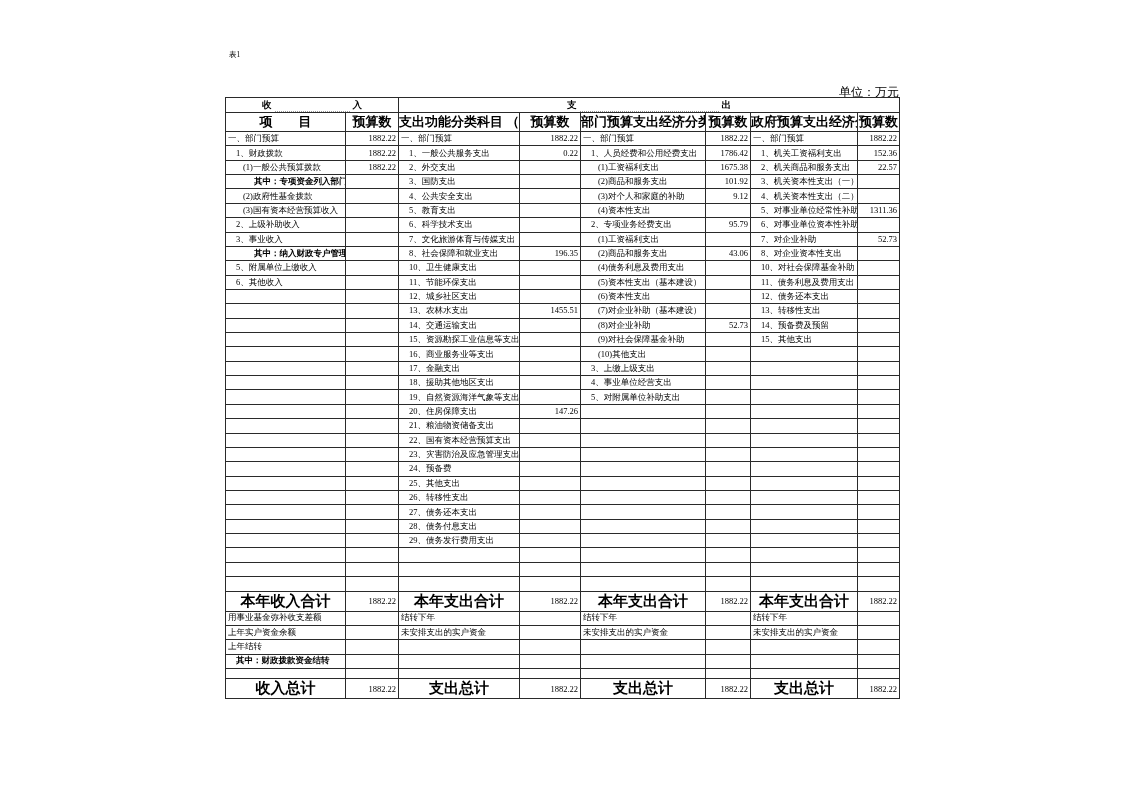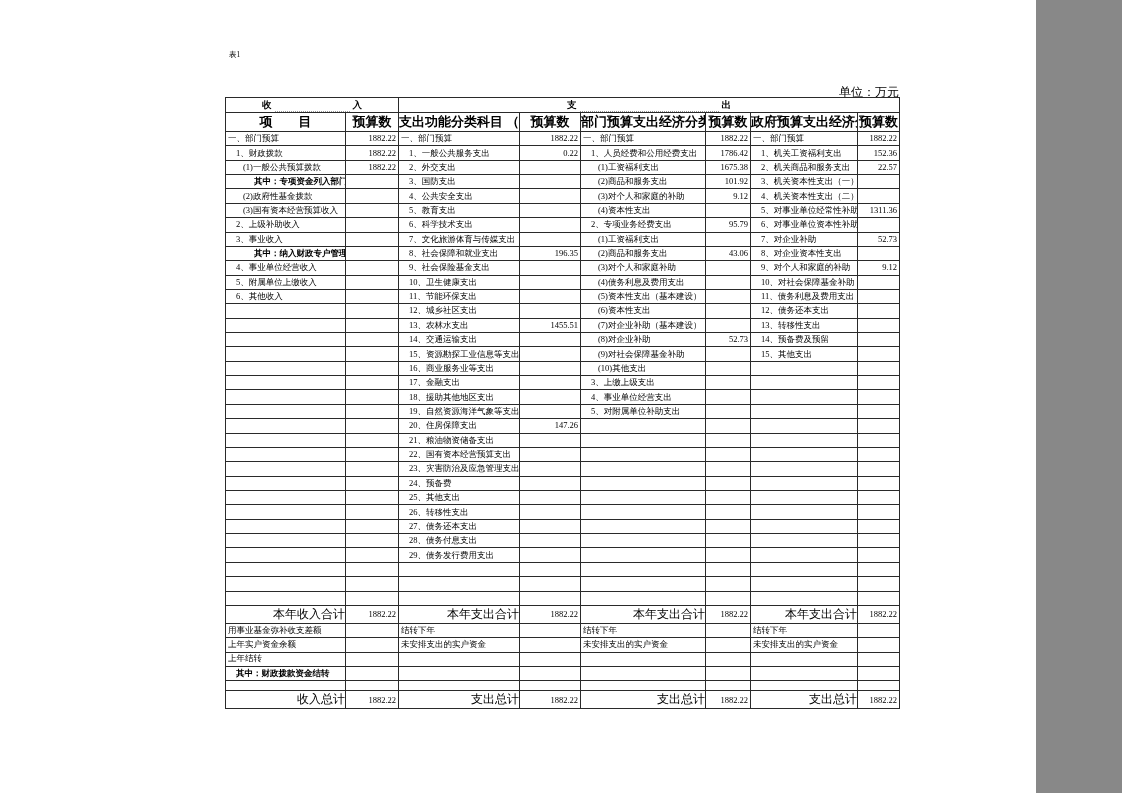--- a/index.html
+++ b/index.html
@@ -1,18 +1,18 @@
 <!DOCTYPE html>
 <html><head>
 <meta charset="utf-8">
 <style>
   * { margin:0; padding:0; box-sizing:border-box; }
   html,body { background:#888; }
   .page {
-    position:relative; width:1036px; height:793px; background:#ffffff;
+    position:relative; width:1122px; height:793px; background:#ffffff;
     font-family:"Liberation Serif","DejaVu Serif",serif; color:#000;
     overflow:hidden;
   }
   .sheet-label { position:absolute; left:229px; top:50px; font-size:7.5px; }
   .title { position:absolute; left:225px; top:60px; width:674px; text-align:center;
            font-size:15px; font-weight:bold; letter-spacing:1px; }
   .unit  { position:absolute; left:225px; top:84px; width:674px; text-align:right; font-size:12px; }
 
   table.budget {
     position:absolute; left:225px; top:97px; width:674px;
@@ -35,21 +35,21 @@
   tbody.body td { line-height:13px; }
   td.lbl { text-align:left; }
   td.val { text-align:right; padding-right:2px; }
   .ind0 { padding-left:2px; }
   .ind1 { padding-left:10px; }
   .ind2 { padding-left:17px; }
   .ind3 { padding-left:28px; }
   .bold { font-weight:bold; }
 
   tbody.footer tr.total { height:16px; }
-  tbody.footer tr.total td.lbl { text-align:right; font-weight:normal; font-size:12px; }
+  tbody.footer tr.total td.lbl { text-align:center; font-weight:bold; font-size:15px; }
   tbody.footer tr.total td.val { font-weight:normal; }
   tbody.footer tr.normal { height:14.4px; }
   tbody.footer tr.normal td.lbl { padding-left:2px; }
   tbody.footer tr.bold-indent td.lbl { padding-left:10px; font-weight:bold; }
   tbody.footer tr.bold-indent2 td.lbl { padding-left:30px; font-weight:bold; }
   tbody.footer tr.bold-indent, tbody.footer tr.bold-indent2 { height:14.4px; }
   tbody.footer tr.spacer { height:10px; }
 </style>
 </head>
 <body>
@@ -182,30 +182,20 @@
           <td class="lbl ind3 bold">其中：纳入财政专户管理的收费</td>
           <td class="val"></td>
           <td class="lbl ind1">8、社会保障和就业支出</td>
           <td class="val">196.35</td>
           <td class="lbl ind2">(2)商品和服务支出</td>
           <td class="val">43.06</td>
           <td class="lbl ind1">8、对企业资本性支出</td>
           <td class="val"></td>
         </tr>
         <tr>
-          <td class="lbl ind1">4、事业单位经营收入</td>
-          <td class="val"></td>
-          <td class="lbl ind1">9、社会保险基金支出</td>
-          <td class="val"></td>
-          <td class="lbl ind2">(3)对个人和家庭补助</td>
-          <td class="val"></td>
-          <td class="lbl ind1">9、对个人和家庭的补助</td>
-          <td class="val">9.12</td>
-        </tr>
-        <tr>
           <td class="lbl ind1">5、附属单位上缴收入</td>
           <td class="val"></td>
           <td class="lbl ind1">10、卫生健康支出</td>
           <td class="val"></td>
           <td class="lbl ind2">(4)债务利息及费用支出</td>
           <td class="val"></td>
           <td class="lbl ind1">10、对社会保障基金补助</td>
           <td class="val"></td>
         </tr>
         <tr>

